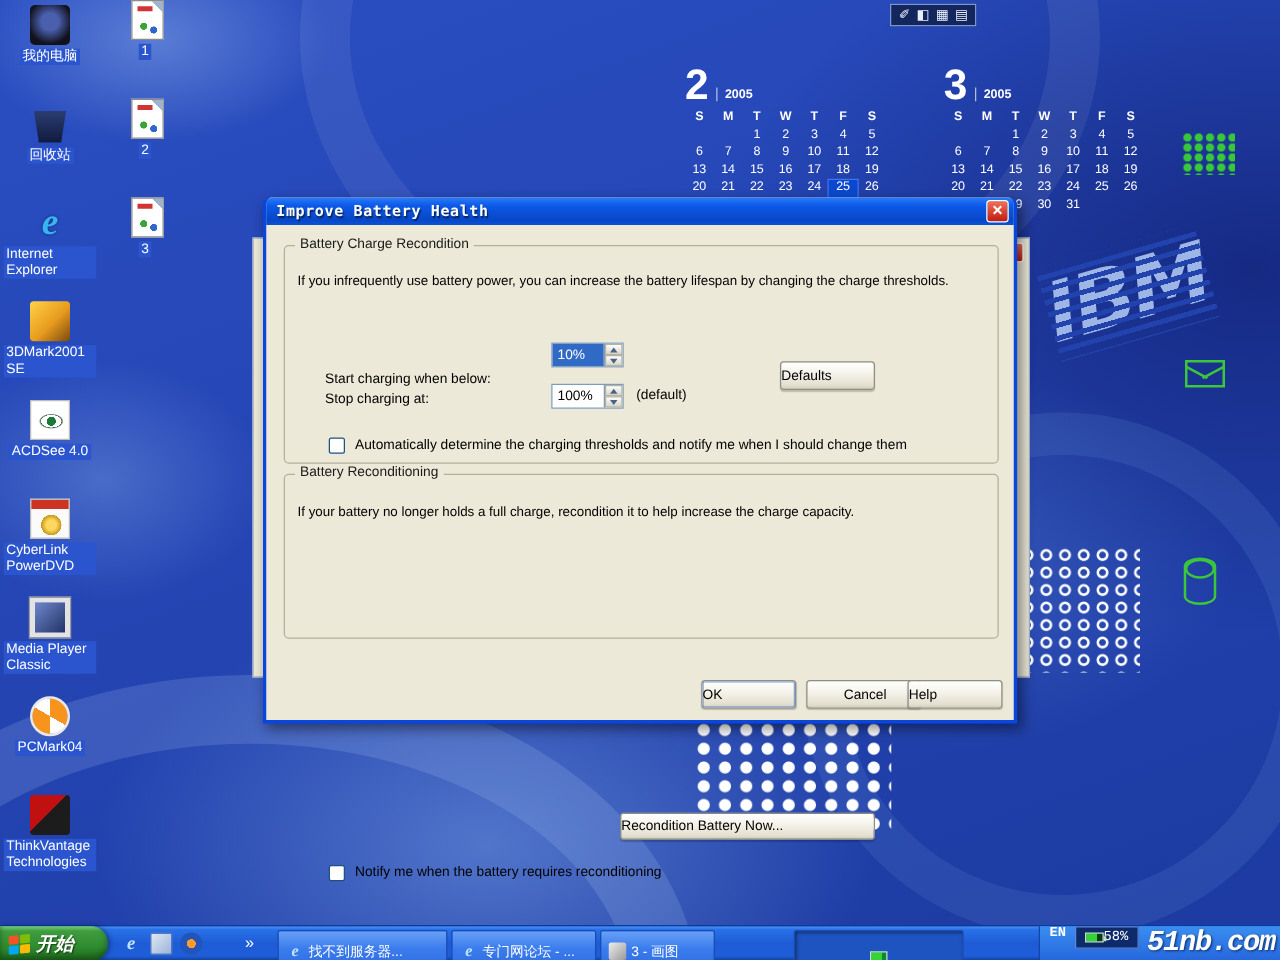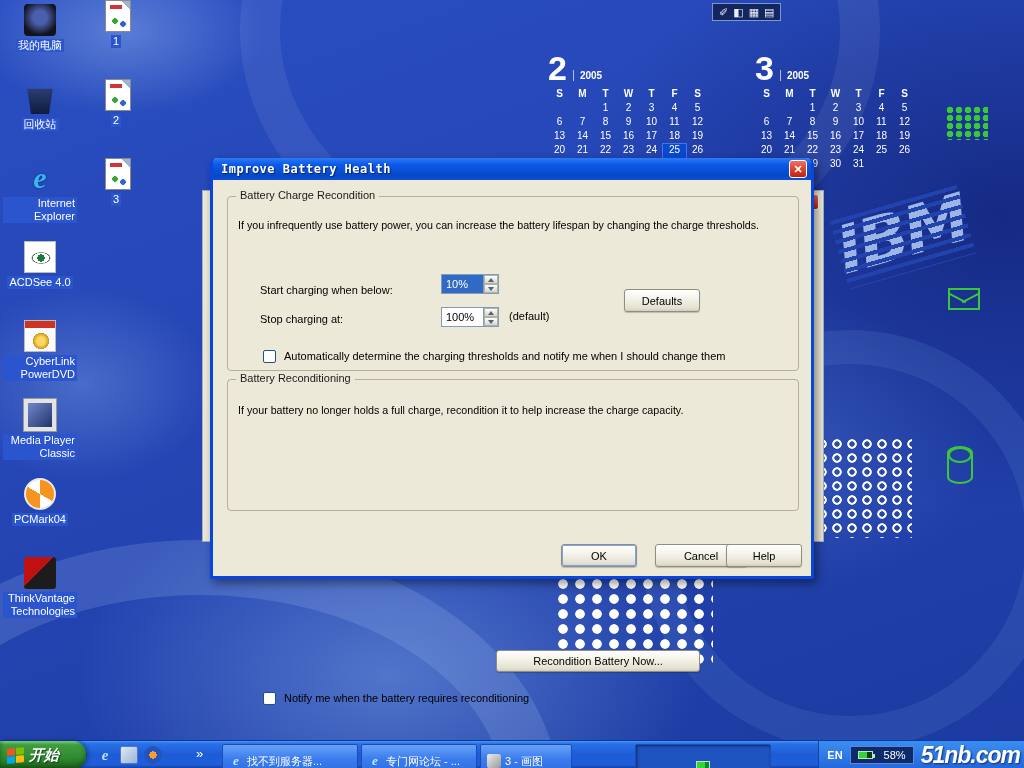--- a/index.html
+++ b/index.html
@@ -35,21 +35,21 @@
   
   .float-toolbar{position:absolute;left:712px;top:3px;height:18px;display:flex;align-items:center;gap:5px;
     background:#14265e;border:1px solid #7e96d0;padding:0 6px;z-index:2;}
   .ft-ic{color:#e8eefc;font-size:11px;line-height:16px;cursor:default;}
   
   .icon-col{position:absolute;display:flex;flex-direction:column;z-index:1;}
   #icon-col1{left:2px;top:4px;width:76px;}
   #icon-col2{left:78px;top:0px;width:76px;}
   .desktop-icon{height:79px;display:flex;flex-direction:column;align-items:center;}
   .di-img{width:32px;height:32px;margin-bottom:3px;}
-  .di-label{font-size:11px;line-height:13px;color:#fff;background:#2b55cf;padding:0 2px;text-align:right;max-width:74px;}
+  .di-label{font-size:11px;line-height:13px;color:#fff;background:#2b55cf;padding:0 2px;text-align:left;max-width:74px;}
   .di-my-computer{background:radial-gradient(circle at 50% 42%,#4a5fae 28%,#12121c 72%);border-radius:4px;}
   .di-recycle-bin{background:linear-gradient(180deg,#31447c,#0e1a3e);clip-path:polygon(10% 18%,90% 18%,78% 97%,22% 97%);}
   .di-internet-explorer{display:flex;align-items:center;justify-content:center;}
   .di-internet-explorer::after{content:"e";color:#38b4f2;font:italic 700 30px "Liberation Serif",serif;text-shadow:0 0 2px #0a2a66;}
   .di-3dmark2001{background:linear-gradient(135deg,#ffd24a,#e89b1c 55%,#7a4a0e);border-radius:3px;}
   .di-acdsee{background:
       radial-gradient(circle 6px at 16px 16px,#1a7a3a 60%,transparent 62%),
       radial-gradient(ellipse 13px 8px at 16px 16px,transparent 62%,#3a5a3a 64%,transparent 76%),#fff;
     border:1px solid #bbb;}
   .di-powerdvd{background:
@@ -94,45 +94,45 @@
   .close-btn .x{color:#fff;font-size:11px;font-weight:bold;line-height:1;}
   .dlg-body{position:absolute;inset:22px 0 0 0;}
   .groupbox{position:absolute;border:1px solid #b4b09c;border-radius:4px;}
   .gb1{left:14px;top:16px;width:572px;height:175px;}
   .gb2{left:14px;top:199px;width:572px;height:132px;}
   .legend{position:absolute;top:-8px;left:8px;background:#ece9d8;padding:0 4px;color:#1a1a1a;}
   .desc{position:absolute;left:10px;white-space:nowrap;font-size:10.7px;}
   .d1{top:22px;}
   .d2{top:24px;}
   .fld-label{position:absolute;left:32px;}
-  .l1{top:87px;}
+  .l1{top:100px;}
   .l2{top:116px;}
   .spin{position:absolute;left:213px;width:58px;height:20px;background:#fff;border:1px solid #7f9db9;display:flex;}
   .spin1{top:77px;}
   .spin2{top:110px;}
   .spin-val{flex:1;padding:3px 2px 0 4px;font-size:11px;}
   .spin-val.selected{background:#316ac5;color:#fff;}
   .spin-btns{width:15px;display:flex;flex-direction:column;border-left:1px solid #7f9db9;}
   .spin-btn{flex:1;background:linear-gradient(#fefefe,#d8d4c8);border:1px solid #b5b2a1;
     display:flex;align-items:center;justify-content:center;cursor:pointer;}
   .arr-up{width:0;height:0;border-left:3px solid transparent;border-right:3px solid transparent;border-bottom:4px solid #4d6185;}
   .arr-down{width:0;height:0;border-left:3px solid transparent;border-right:3px solid transparent;border-top:4px solid #4d6185;}
   .default-note{position:absolute;left:281px;top:113px;}
-  .xp-btn{position:absolute;height:23px;font-size:11px;color:#000;text-align:center;border-radius:3px;cursor:pointer;
+  .xp-btn{position:absolute;height:23px;font-size:11px;color:#000;text-align:left;border-radius:3px;cursor:pointer;
     background:linear-gradient(180deg,#ffffff,#f4f2e8 45%,#e3dfd0 88%,#d2cdbc);
     border:1px solid #8e8f83;box-shadow:0 1px 1px rgba(0,0,0,.2);font-family:"Liberation Sans",sans-serif;}
   .defaults-btn{left:396px;top:92px;width:76px;}
   .cb-row-box{position:absolute;width:13px;height:13px;background:#fff;border:1px solid #1d5281;border-radius:2px;cursor:pointer;}
   .cb1{left:35px;top:153px;}
   .cbl1{position:absolute;left:56px;top:153px;cursor:pointer;}
   .recondition-btn{left:268px;top:270px;width:204px;height:22px;}
   .cb2{left:35px;top:312px;}
   .cbl2{position:absolute;left:56px;top:312px;cursor:pointer;}
   .ok-btn{left:348px;top:364px;width:76px;box-shadow:0 0 0 1px #7da2e8 inset,0 1px 1px rgba(0,0,0,.2);}
-  .cancel-btn{left:442px;top:364px;width:92px;}
+  .cancel-btn{left:432px;top:364px;width:92px;padding-left:29px;}
   .help-btn{left:513px;top:364px;width:76px;}
   
   .taskbar{position:absolute;left:0;bottom:0;width:1024px;height:28px;z-index:20;
     background:linear-gradient(180deg,#4993f5 0%,#2971e8 10%,#1e5cd6 50%,#1f5ed9 88%,#1243a5 100%);
     border-top:1px solid #0b3a9e;}
   .start-btn{position:absolute;left:0;top:0;height:28px;width:86px;border-radius:0 13px 13px 0;cursor:pointer;
     background:linear-gradient(180deg,#7bd37b 0%,#3f9c3f 14%,#2f8b2f 60%,#1f661f 100%);
     display:flex;align-items:center;gap:5px;padding-left:7px;
     box-shadow:inset 0 -3px 5px rgba(10,60,10,.55),2px 0 4px rgba(0,0,0,.35);}
   .start-label{color:#fff;font-weight:bold;font-size:15px;font-style:italic;text-shadow:1px 1px 1px rgba(0,0,0,.5);}
@@ -155,24 +155,24 @@
     display:flex;align-items:center;gap:4px;padding:16px 6px;overflow:hidden;white-space:nowrap;}
   .task.active{background:#1e54c0;box-shadow:inset 1px 1px 3px rgba(0,0,0,.5);}
   .task:nth-child(1){width:136px;}
   .task:nth-child(2){width:116px;}
   .task:nth-child(3){width:92px;}
   .task:nth-child(4){width:136px;margin-left:60px;flex-direction:column;}
   .ti{display:inline-flex;align-items:center;justify-content:center;width:14px;height:14px;flex:none;}
   .ti-ie::after{content:"e";color:#bfe4ff;font:italic 700 13px "Liberation Serif",serif;}
   .ti-paint{background:linear-gradient(135deg,#eee,#999);border-radius:2px;}
   .ti-battery{width:14px;height:8px;border:1px solid #bfe3bf;background:linear-gradient(90deg,#35d435 70%,#0a8a2a 70%);}
-  .tray{position:absolute;right:0;top:0;height:28px;display:flex;align-items:center;gap:7px;padding:0 4px 0 8px;
-    background:linear-gradient(180deg,#3a8ef0,#2566dd);border-left:1px solid #1245a8;}
+  .tray{position:absolute;right:0;top:0;height:28px;display:flex;align-items:flex-start;gap:7px;padding:0 4px 0 8px;
+    background:linear-gradient(180deg,#3a8ef0,#2566dd);border-left:1px solid #1245a8;font-family:Liberation Mono, monospace;}
   .lang{color:#fff;font-size:11px;font-weight:bold;cursor:pointer;}
-  .battery-chip{display:flex;align-items:center;gap:11px;background:#0d2a6b;border:1px solid #5e85d8;
+  .battery-chip{display:flex;align-items:center;gap:0;background:#0d2a6b;border:1px solid #5e85d8;
     color:#fff;font-size:11px;padding:2px 7px;cursor:pointer;}
   .battery-glyph{width:15px;height:8px;border:1px solid #bfe3bf;position:relative;
     background:linear-gradient(90deg,#35d435 65%,#0a3a16 65%);}
   .battery-glyph::after{content:"";position:absolute;right:-3px;top:2px;width:2px;height:4px;background:#bfe3bf;}
   .nb-logo{color:#fff;font-weight:bold;font-style:italic;font-size:23px;letter-spacing:-1px;
     text-shadow:1px 1px 2px rgba(0,20,60,.7);}
 </style>
 </head>
 <body>
 
@@ -203,20 +203,24 @@
         <div class="di-img di-my-computer"></div>
         <div class="di-label">我的电脑</div>
       </div>
       <div class="desktop-icon">
         <div class="di-img di-recycle-bin"></div>
         <div class="di-label">回收站</div>
       </div>
       <div class="desktop-icon">
         <div class="di-img di-internet-explorer"></div>
         <div class="di-label">Internet Explorer</div>
+      </div>
+      <div class="desktop-icon">
+        <div class="di-img di-3dmark2001"></div>
+        <div class="di-label">3DMark2001 SE</div>
       </div>
       <div class="desktop-icon">
         <div class="di-img di-acdsee"></div>
         <div class="di-label">ACDSee 4.0</div>
       </div>
       <div class="desktop-icon">
         <div class="di-img di-powerdvd"></div>
         <div class="di-label">CyberLink PowerDVD</div>
       </div>
       <div class="desktop-icon">

